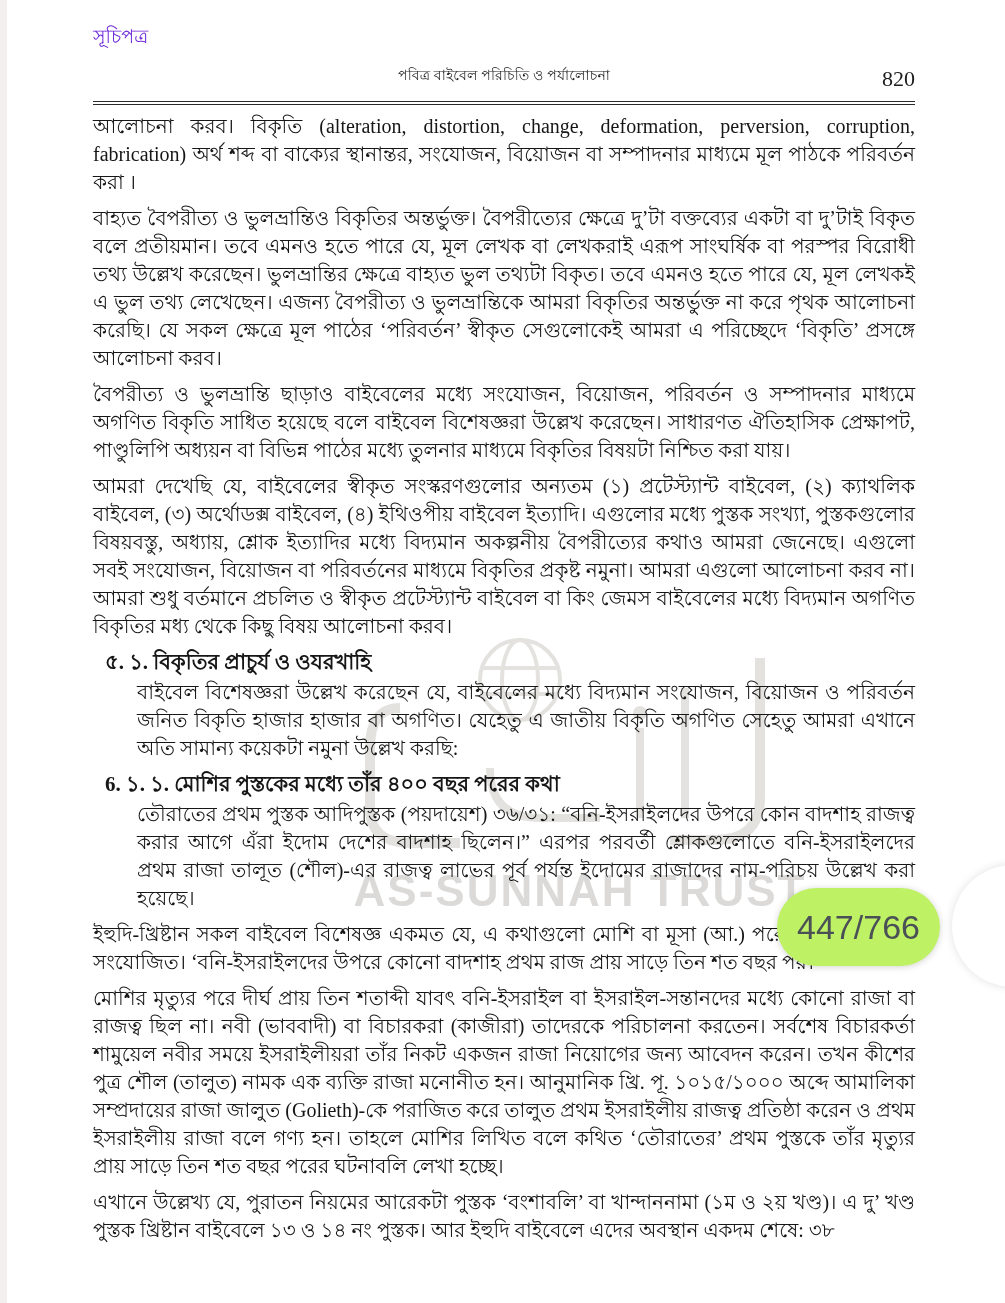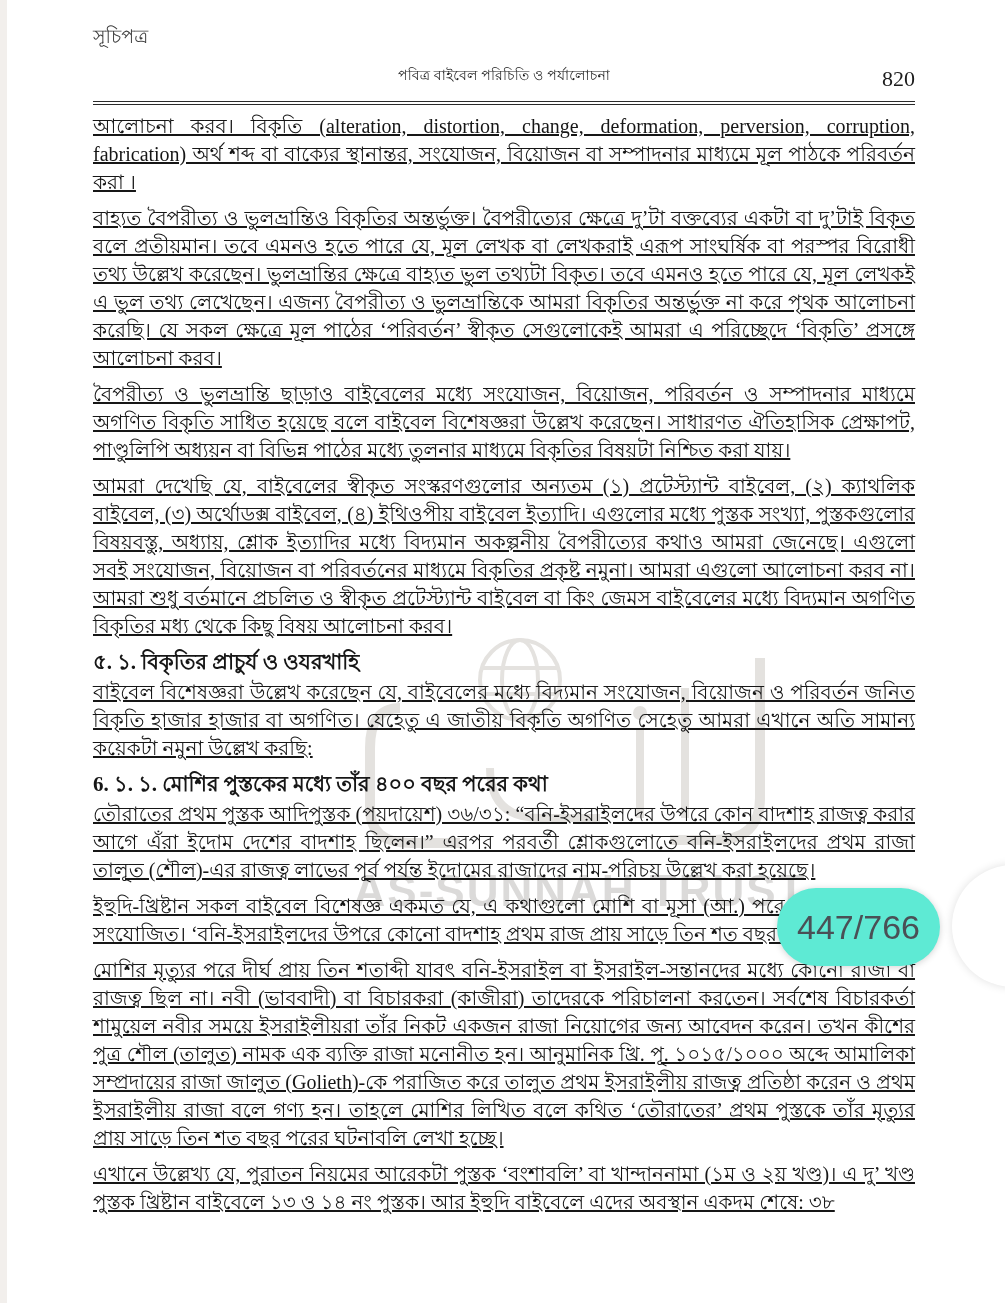--- a/index.html
+++ b/index.html
@@ -10,21 +10,21 @@
     position:relative;
     font-family:"Liberation Serif","DejaVu Sans",sans-serif;
     color:#161616;
   }
   .edge-strip{
     position:absolute;left:0;top:0;width:7px;height:1303px;
     background:#f2efec;
   }
   .toc-link{
     position:absolute;left:93px;top:22px;
-    font-size:19px;color:#404040;
+    font-size:19px;color:#6d28d9;
     font-family:"Liberation Sans","DejaVu Sans",sans-serif;
     cursor:pointer;
   }
   .page-header{
     position:absolute;left:93px;top:64px;width:822px;
   }
   .header-row{
     position:relative;height:34px;
   }
   .header-title{
@@ -39,44 +39,43 @@
     border-bottom:4px double #2a2a2a;
   }
   .content{
     position:absolute;left:93px;top:112px;width:822px;
     z-index:2;
     font-size:20px;line-height:28px;
   }
   .content p.para{
     margin:0 0 8px 0;
     text-align:justify;
-    text-decoration:underline;
   }
-  .content p.para.tight{margin-top:0;}
+  .content p.para.tight{margin-top:0;margin-left:44px;}
   .content .heading{
     font-weight:bold;font-size:21px;
-    margin:8px 0 2px 0;
+    margin:8px 0 2px 12px;
   }
   .watermark{
     position:absolute;left:340px;top:618px;width:480px;height:300px;
     z-index:1;pointer-events:none;
   }
   .watermark svg{display:block;}
   .watermark-text{
     position:absolute;left:10px;top:228px;width:460px;
     text-align:center;
     font-family:"Liberation Sans","DejaVu Sans",sans-serif;
     font-weight:bold;font-size:44px;letter-spacing:2px;
     color:rgba(190,188,185,0.55);
     white-space:nowrap;
     margin-top:20px;
   }
   .page-indicator{
     position:absolute;left:777px;top:888px;width:163px;height:78px;
-    background:#5eead4;border-radius:40px;
+    background:#bef264;border-radius:40px;
     box-shadow:0 1px 7px rgba(0,0,0,0.18);
     z-index:3;
     display:flex;align-items:center;justify-content:center;
     font-family:"Liberation Sans","DejaVu Sans",sans-serif;
     font-size:34px;color:#4a5056;
   }
   .fab-circle{
     position:absolute;left:952px;top:865px;width:122px;height:122px;
     border-radius:50%;background:#ffffff;
     box-shadow:0 0 10px rgba(0,0,0,0.12);

